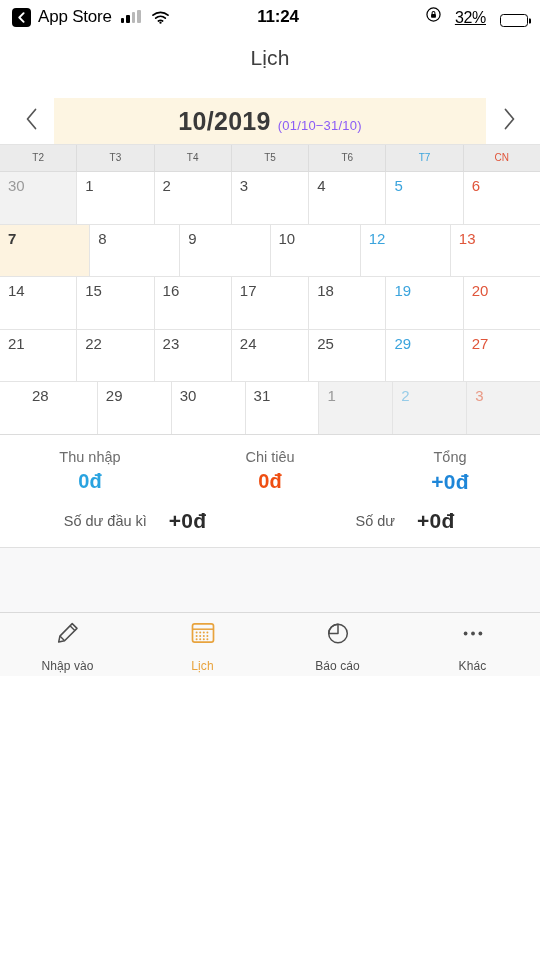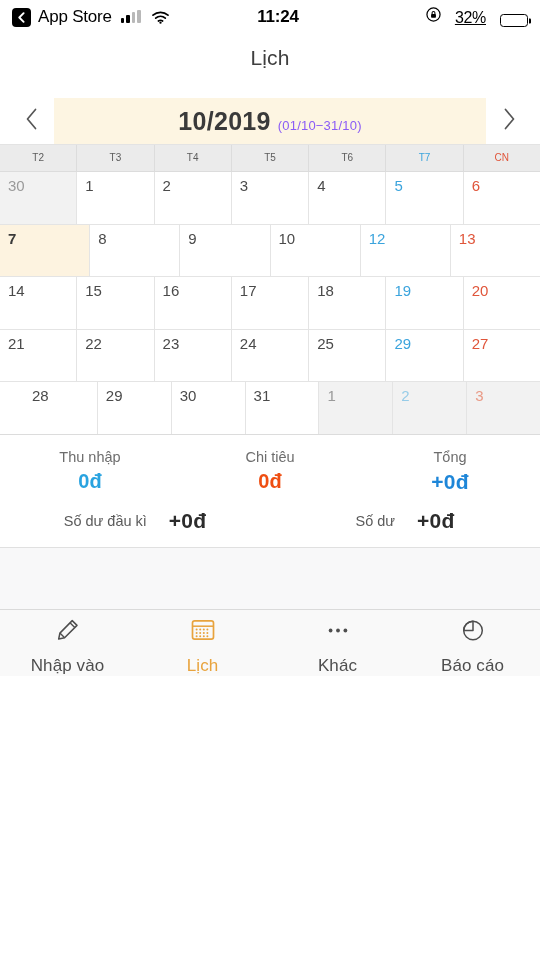--- a/index.html
+++ b/index.html
@@ -299,21 +299,21 @@
     align-items: center;
     gap: 5px;
   }
   .tab-ico {
     height: 26px;
     display: flex;
     align-items: center;
     justify-content: center;
   }
   .tab-label {
-    font-size: 17px;
+    font-size: 12px;
     color: #4e4e4e;
     letter-spacing: 0.1px;
     margin-top: 8px;
   }
   .tab.active .tab-label { color: #e8a33d; }
 </style>
 </head>
 <body>
 
 <div class="phone">
@@ -571,33 +571,33 @@
               <circle cx="13.8" cy="19.3" r="1"></circle>
               <circle cx="17.4" cy="19.3" r="1"></circle>
             </g>
           </svg>
         </div>
         <div class="tab-label">Lịch</div>
       </div>
       <div class="tab">
         <div class="tab-ico">
           <svg width="26" height="26" viewBox="0 0 26 26">
+            <circle cx="13" cy="13.5" r="9.3" fill="none" stroke="#4e4e4e" stroke-width="1.5"></circle>
+            <path d="M13 13.5V4.2A9.3 9.3 0 0 0 3.7 13.5z" fill="none" stroke="#4e4e4e" stroke-width="1.5" stroke-linejoin="round"></path>
+          </svg>
+        </div>
+        <div class="tab-label">Báo cáo</div>
+      </div>
+      <div class="tab">
+        <div class="tab-ico">
+          <svg width="26" height="26" viewBox="0 0 26 26">
             <g fill="#4e4e4e">
               <circle cx="5.6" cy="13.5" r="1.9"></circle>
               <circle cx="13" cy="13.5" r="1.9"></circle>
               <circle cx="20.4" cy="13.5" r="1.9"></circle>
             </g>
           </svg>
         </div>
         <div class="tab-label">Khác</div>
       </div>
-      <div class="tab">
-        <div class="tab-ico">
-          <svg width="26" height="26" viewBox="0 0 26 26">
-            <circle cx="13" cy="13.5" r="9.3" fill="none" stroke="#4e4e4e" stroke-width="1.5"></circle>
-            <path d="M13 13.5V4.2A9.3 9.3 0 0 0 3.7 13.5z" fill="none" stroke="#4e4e4e" stroke-width="1.5" stroke-linejoin="round"></path>
-          </svg>
-        </div>
-        <div class="tab-label">Báo cáo</div>
-      </div>
     </div>
 
 </div>
 
 </body></html>

